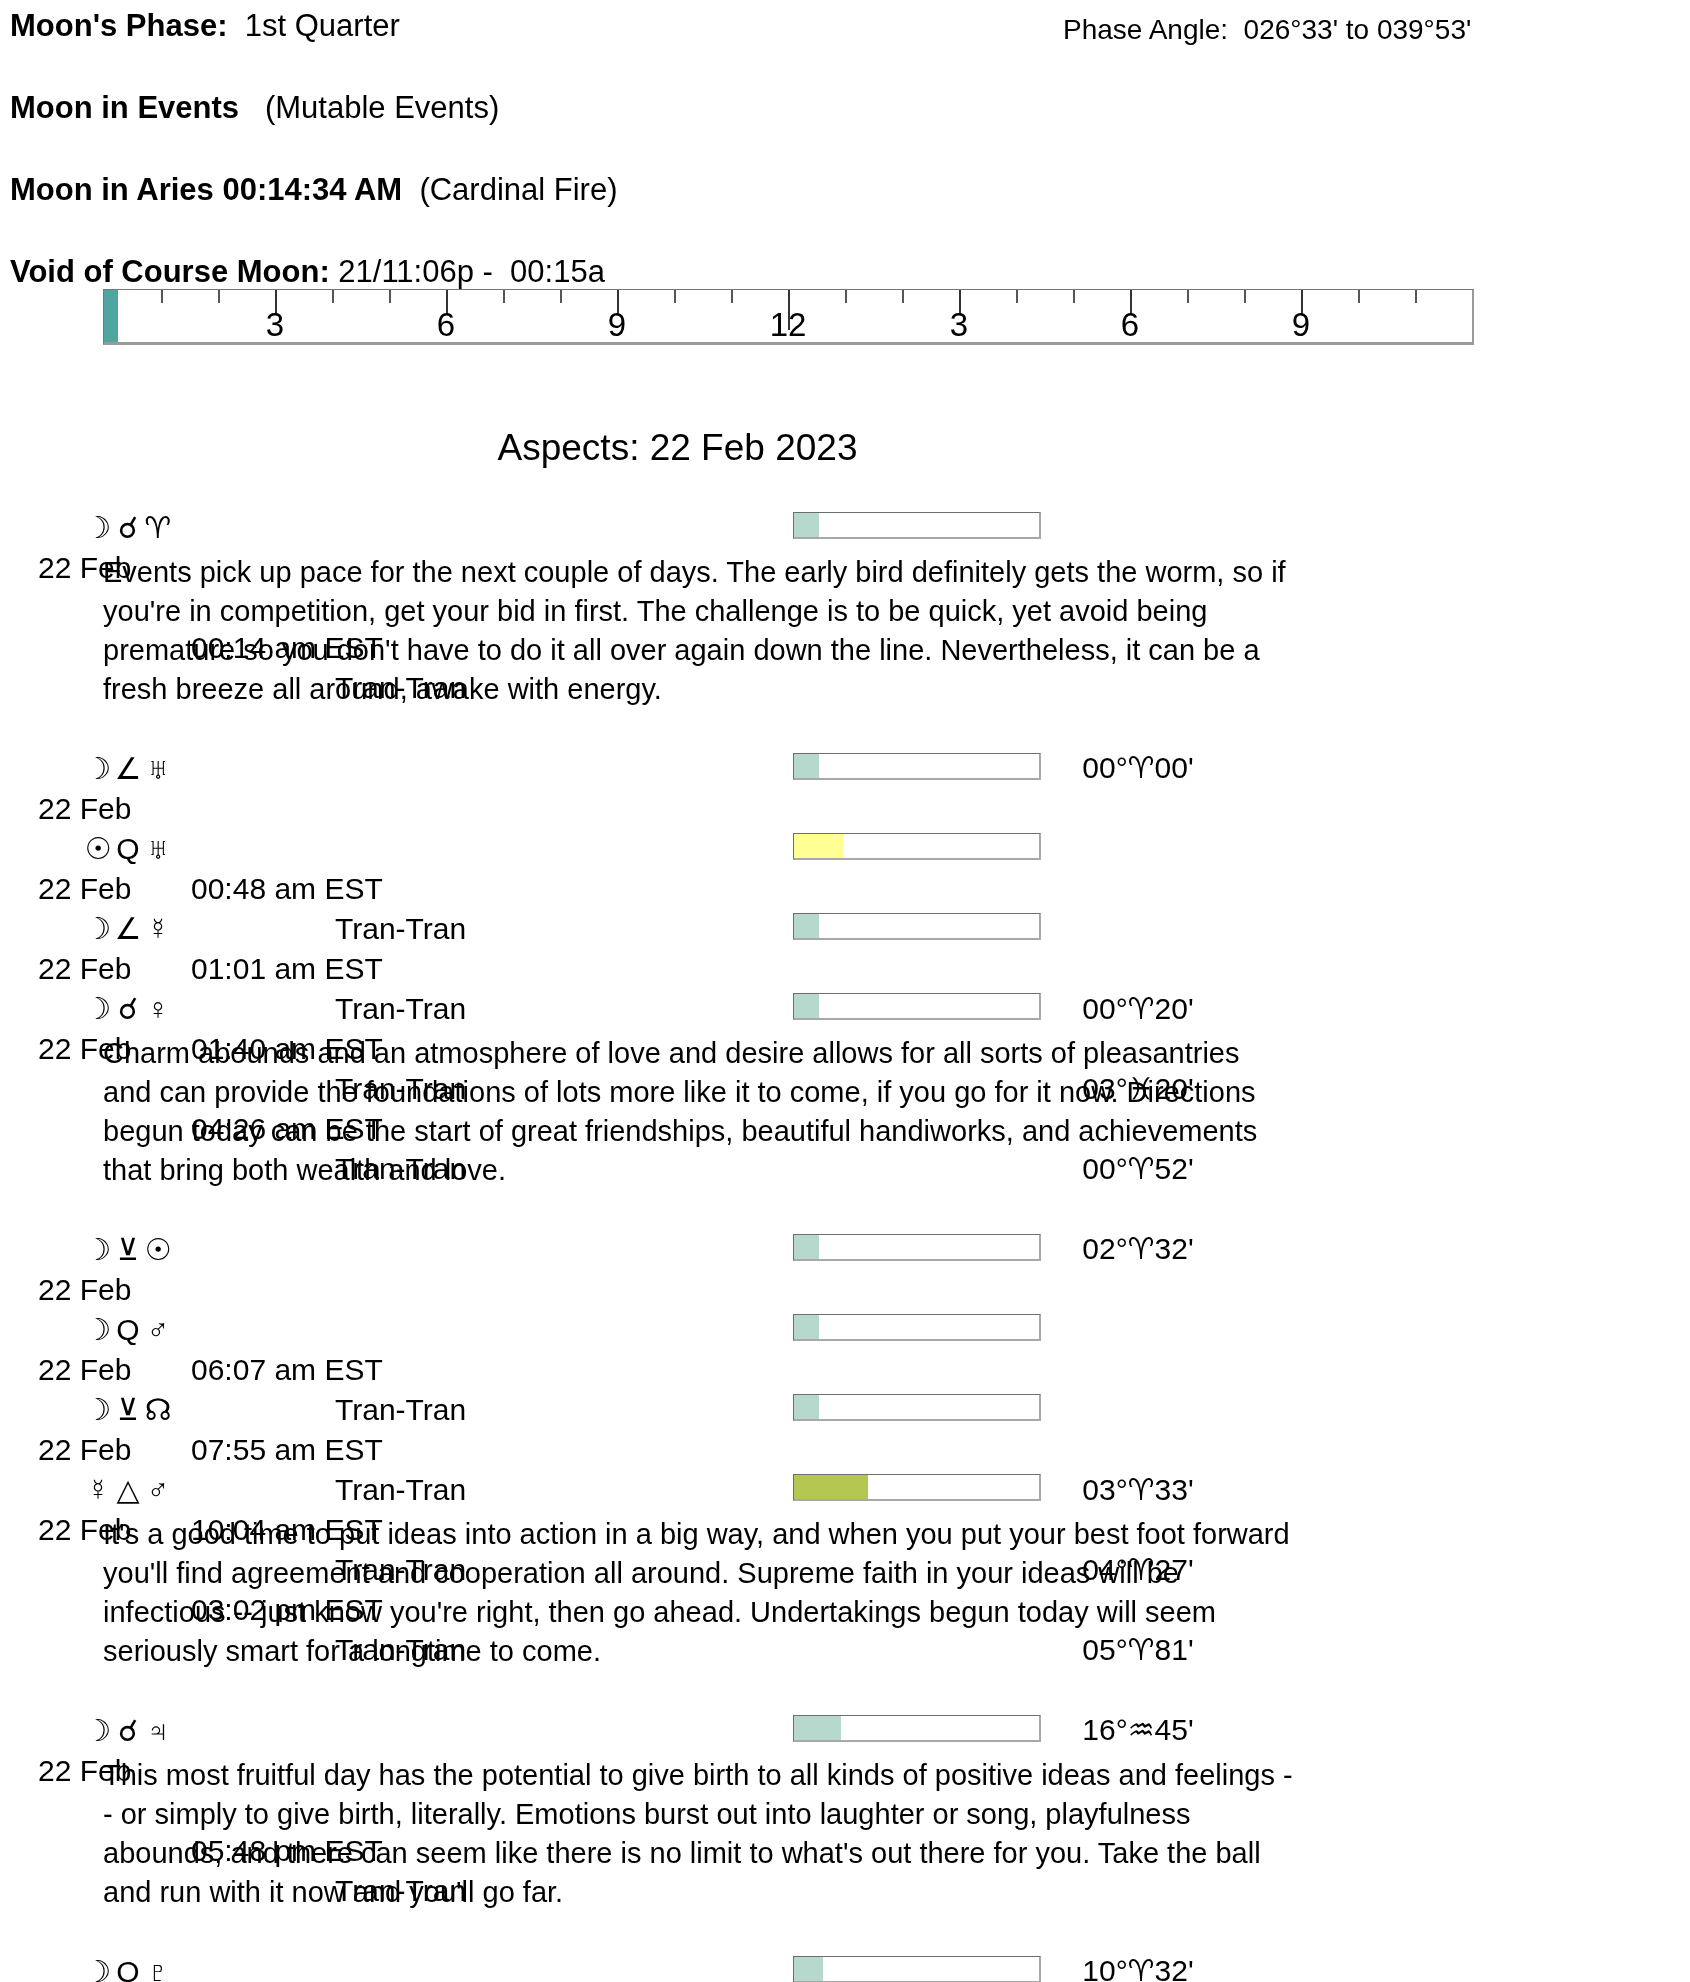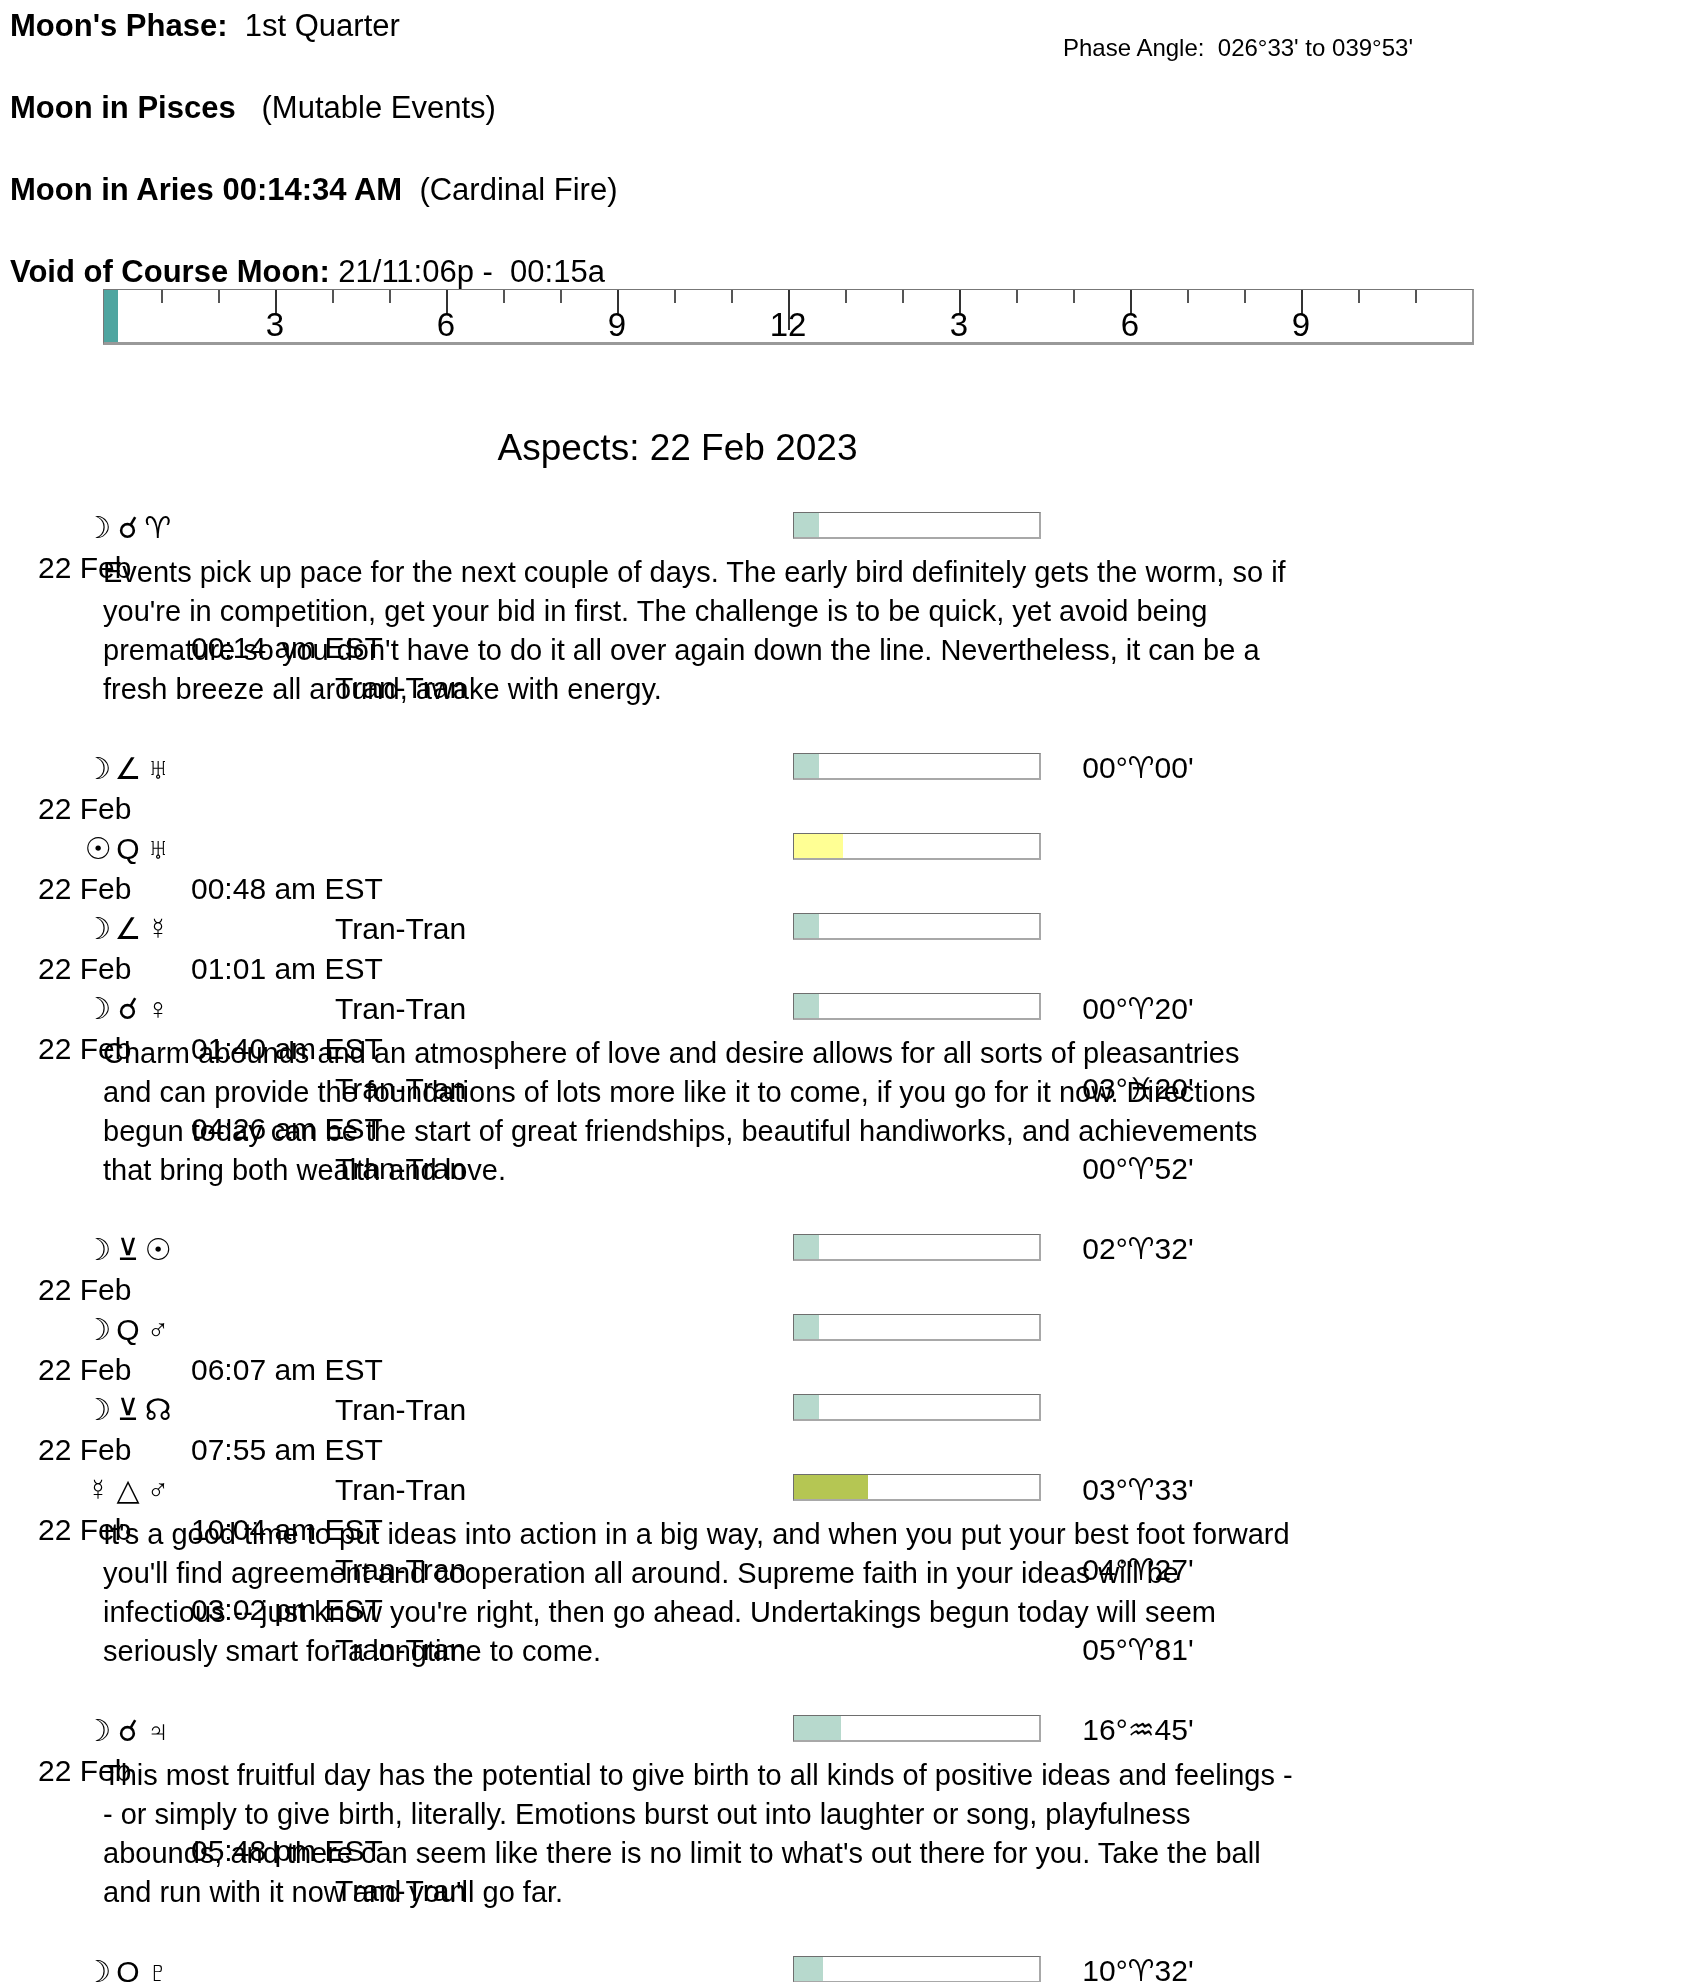--- a/index.html
+++ b/index.html
@@ -4,21 +4,21 @@
 <style>
   html,body{margin:0;padding:0;}
   body{
     width:1690px;height:1982px;position:relative;overflow:hidden;
     background:#ffffff;color:#000;
     font-family:"Liberation Sans","DejaVu Sans",sans-serif;
   }
   .abs{position:absolute;}
   .hline{font-size:31px;white-space:pre;}
   .hline b{font-weight:bold;}
-  .phase-angle{font-size:24px;white-space:pre;margin-top:20px;}
+  .phase-angle{font-size:28px;white-space:pre;}
   
   .ruler{
     position:absolute;left:103px;top:289px;width:1368px;height:52px;
     border:1px solid #777;border-bottom:3px solid #999;border-right:2px solid #999;
     background:#fff;
   }
   .ruler .fill{position:absolute;left:0;top:0;bottom:0;}
   .tick{position:absolute;top:0;width:0;border-left:2px solid #333;}
   .tick.h1{height:13px;border-left-color:#555;}
   .tick.h3{height:24px;}
@@ -49,21 +49,21 @@
     font-size:29px;line-height:39px;
   }
 </style>
 </head>
 <body>
 
 <div class="abs hline" style="top:8px;left:10px"><b>Moon's Phase:</b><span>  1st Quarter</span></div>
 
 <div class="abs phase-angle" style="top:14px;left:1063px">Phase Angle:  026°33' to 039°53'</div>
 
-<div class="abs hline" style="top:90px;left:10px"><b>Moon in Pisces</b><span>   (Mutable Events)</span></div>
+<div class="abs hline" style="top:90px;left:10px"><b>Moon in Events</b><span>   (Mutable Events)</span></div>
 
 <div class="abs hline" style="top:172px;left:10px"><b>Moon in Aries 00:14:34 AM</b><span>  (Cardinal Fire)</span></div>
 
 <div class="abs hline" style="top:254px;left:10px"><b>Void of Course Moon:</b><span> 21/11:06p -  00:15a</span></div>
 
 <div class="ruler" id="ruler">
   <div class="fill" id="ruler-fill" style="width: 14px; background: rgb(79, 165, 160);"></div>
 <div class="tick h1" style="left: 4.16667%;"></div>
     <div class="tick h1" style="left: 8.33333%;"></div>
     <div class="tick h3" style="left: 12.5%;"></div>

